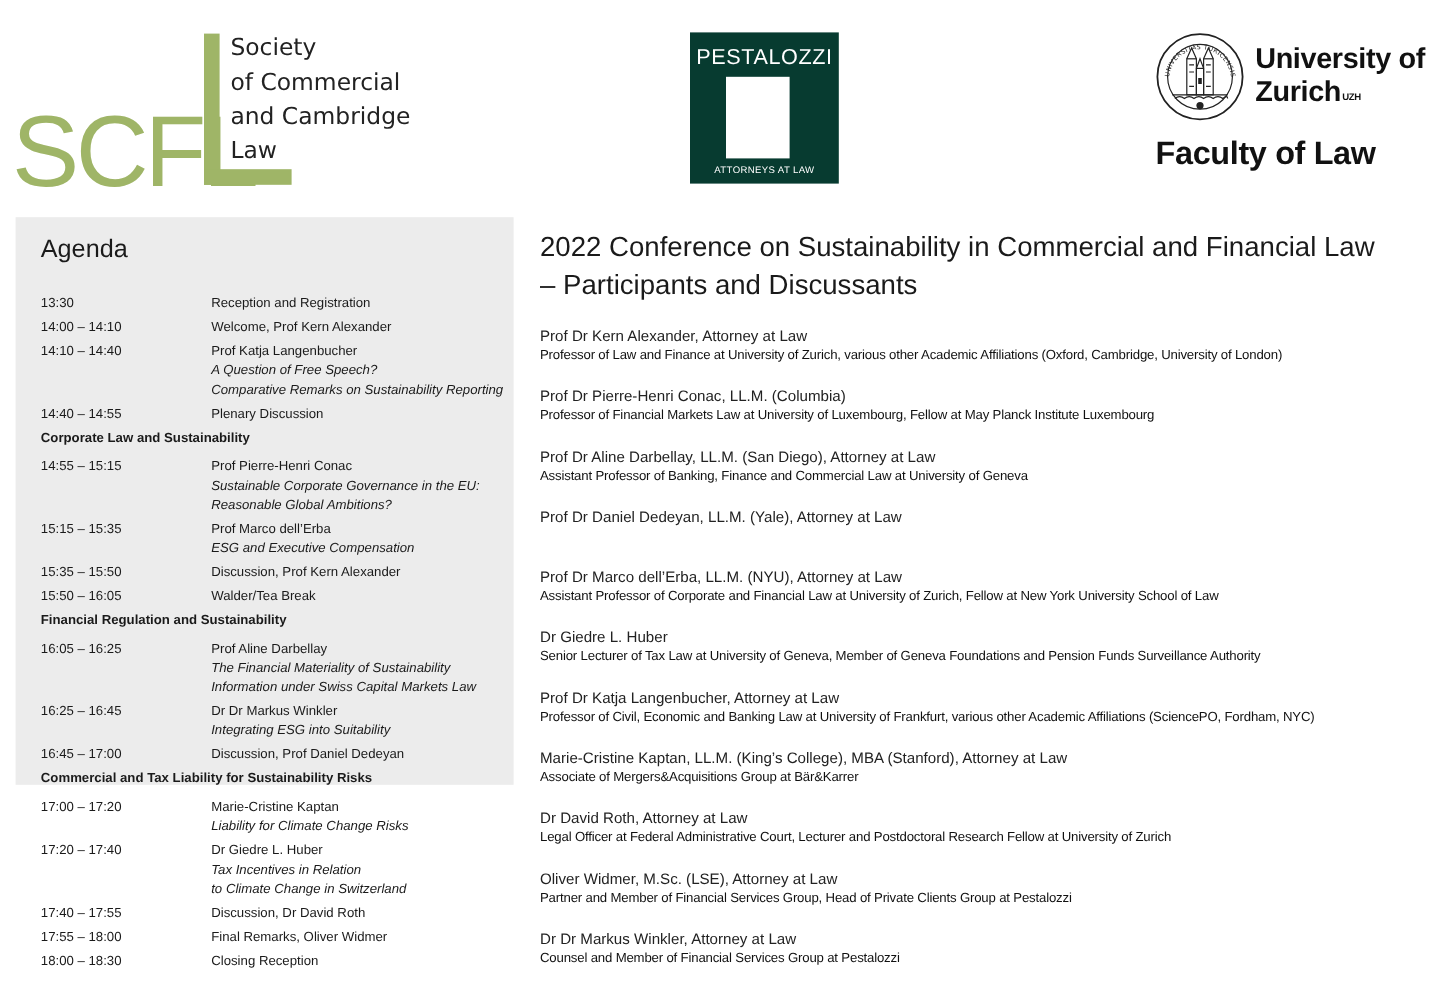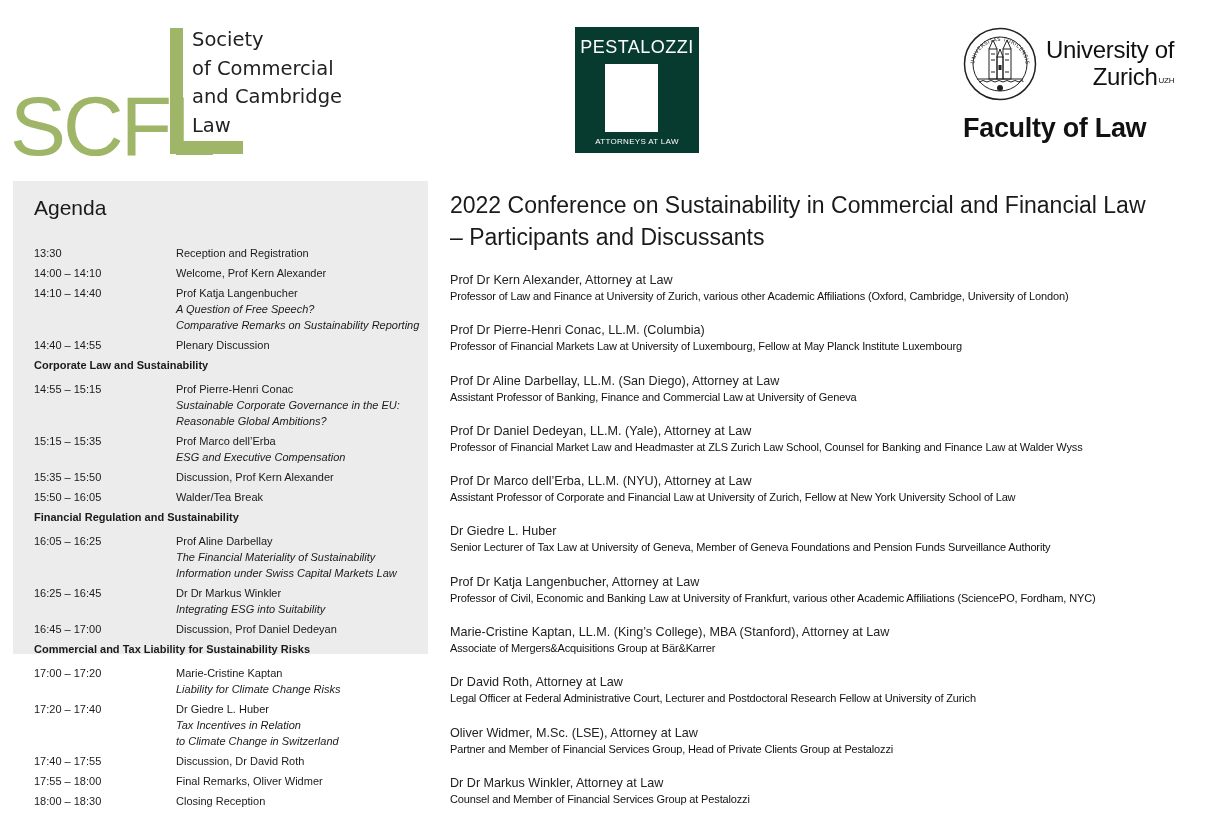--- a/index.html
+++ b/index.html
@@ -28,21 +28,21 @@
       background: #073b30; color: #ffffff; text-align: center;
     }
     .pesta-name { position: absolute; left: 0; right: 0; top: 10px; font-size: 18px; letter-spacing: 0.5px; }
     .pesta-square { position: absolute; left: 30px; top: 37px; width: 53px; height: 68px; background: #ffffff; }
     .pesta-sub { position: absolute; left: 0; right: 0; top: 110px; font-size: 8px; letter-spacing: 0.3px; }
 
     
     .uzh-seal { position: absolute; left: 963px; top: 27px; width: 74px; height: 74px; }
     .uzh-name {
       position: absolute; left: 1046px; top: 36px;
-      font-weight: normal; font-size: 24px; line-height: 27px; color: #111; letter-spacing: -0.3px; text-align: right;
+      font-weight: bold; font-size: 24px; line-height: 27px; color: #111; letter-spacing: -0.3px;
     }
     .uzh-sup { font-size: 8px; vertical-align: top; position: relative; top: 4px; margin-left: 1px; }
     .faculty {
       position: absolute; left: 963px; top: 112px;
       font-weight: bold; font-size: 27px; line-height: 32px; color: #111; letter-spacing: -0.3px;
     }
 
     
     .agenda {
       position: absolute; left: 13px; top: 181px; width: 415px; height: 473px;
@@ -247,21 +247,20 @@
   <div class="p-item">
     <div class="p-name">Prof Dr Pierre-Henri Conac, LL.M. (Columbia)</div>
     <div class="p-role">Professor of Financial Markets Law at University of Luxembourg, Fellow at May Planck Institute Luxembourg</div>
   </div>
   <div class="p-item">
     <div class="p-name">Prof Dr Aline Darbellay, LL.M. (San Diego), Attorney at Law</div>
     <div class="p-role">Assistant Professor of Banking, Finance and Commercial Law at University of Geneva</div>
   </div>
   <div class="p-item">
     <div class="p-name">Prof Dr Daniel Dedeyan, LL.M. (Yale), Attorney at Law</div>
-    <div class="p-role">Professor of Financial Market Law and Headmaster at ZLS Zurich Law School, Counsel for Banking and Finance Law at Walder Wyss</div>
   </div>
   <div class="p-item">
     <div class="p-name">Prof Dr Marco dell’Erba, LL.M. (NYU), Attorney at Law</div>
     <div class="p-role">Assistant Professor of Corporate and Financial Law at University of Zurich, Fellow at New York University School of Law</div>
   </div>
   <div class="p-item">
     <div class="p-name">Dr Giedre L. Huber</div>
     <div class="p-role">Senior Lecturer of Tax Law at University of Geneva, Member of Geneva Foundations and Pension Funds Surveillance Authority</div>
   </div>
   <div class="p-item">

